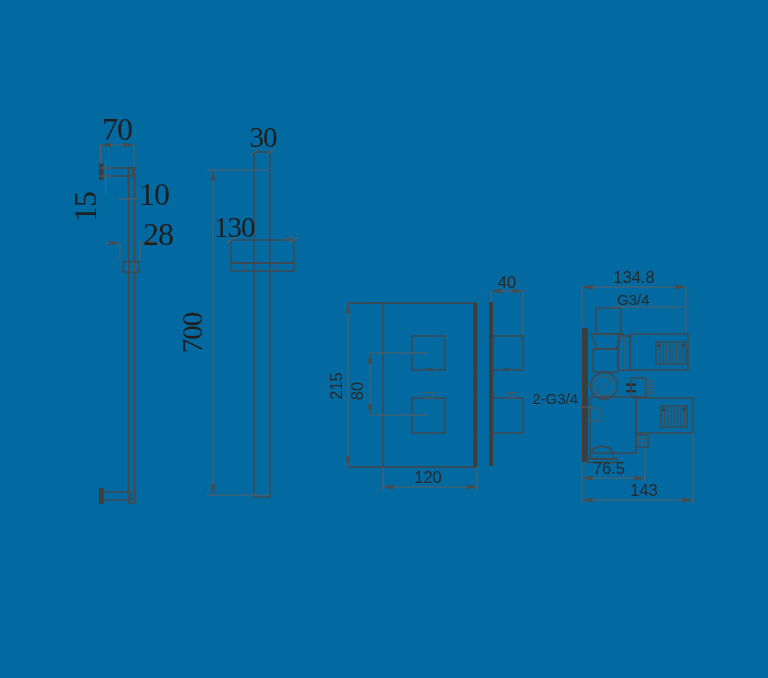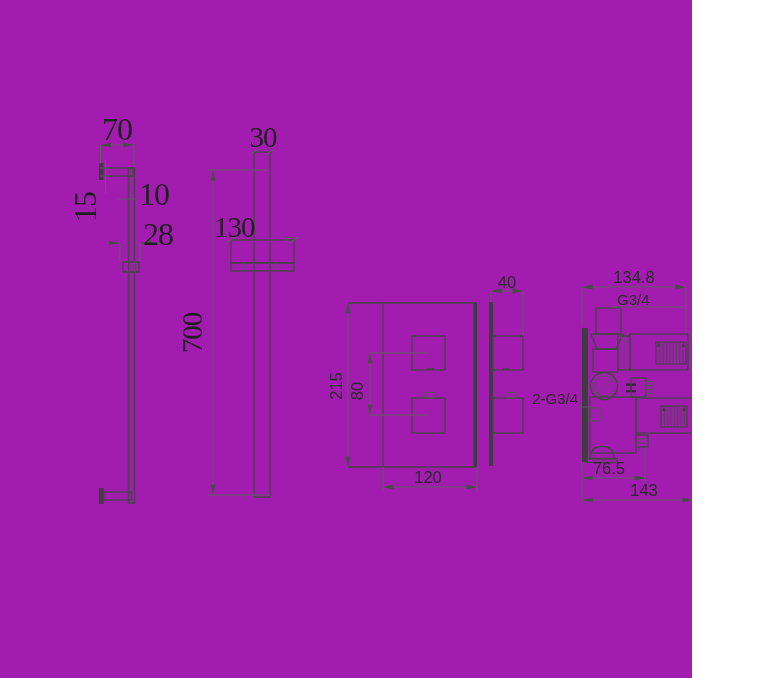--- a/index.html
+++ b/index.html
@@ -1,16 +1,16 @@
 <!DOCTYPE html>
 <html><head>
 <meta charset="utf-8">
 <style>
   html,body{margin:0;padding:0;background:#ffffff;}
-  .canvas{position:relative;width:692px;height:678px;background:#a21caf;overflow:hidden;
+  .canvas{position:relative;width:768px;height:678px;background:#0369a1;overflow:hidden;
           font-family:"Liberation Sans",sans-serif;text-decoration:underline;}
   svg{display:block;}
   .obj{stroke:#454545;stroke-width:1.3;fill:none;}
   .obj-thin{stroke:#555555;stroke-width:1;fill:none;}
   .solid{fill:#3d3d3d;stroke:none;}
   .dim{stroke:#5f5f5f;stroke-width:1;fill:none;}
   .hatch{stroke:#4a4a4a;stroke-width:1;fill:none;}
   .num-serif{font-family:"Liberation Serif",serif;font-size:32px;fill:#1f1f1f;letter-spacing:-1px;}
   .num-serif-m{font-family:"Liberation Serif",serif;font-size:29px;fill:#1f1f1f;letter-spacing:-1px;}
   .num-sans{font-family:"Liberation Sans",sans-serif;font-size:16.5px;fill:#2a2a2a;}

